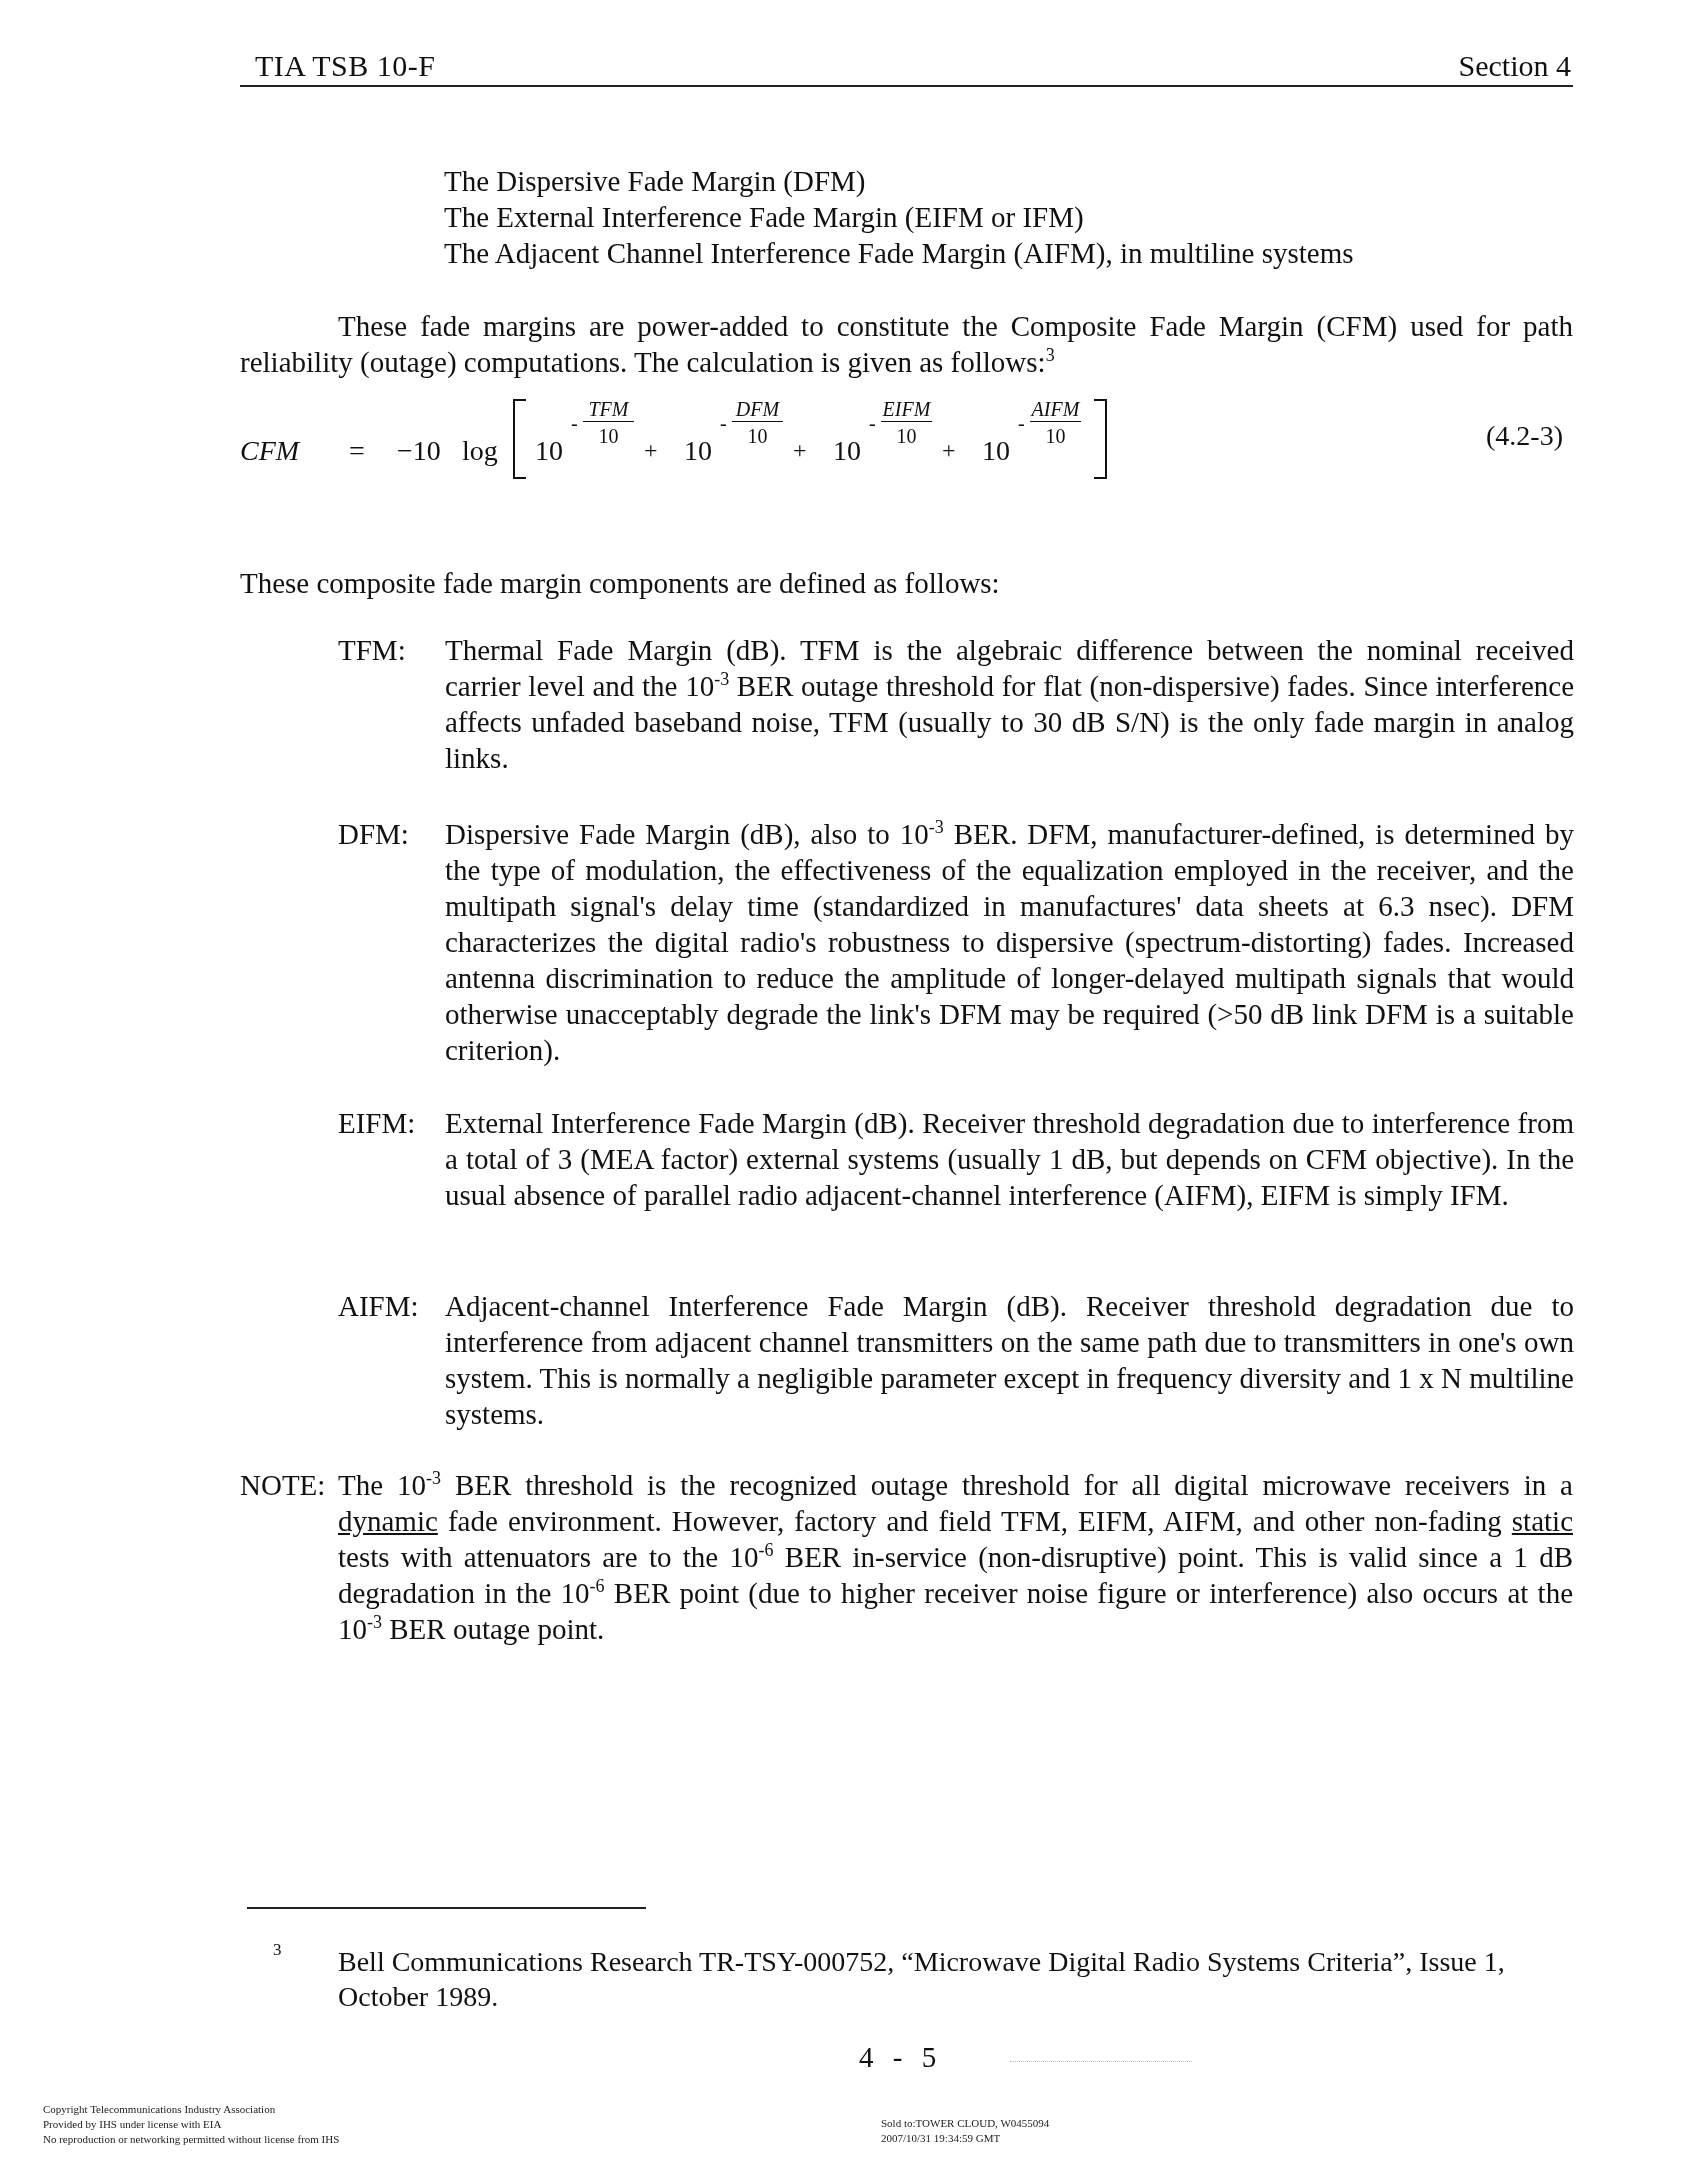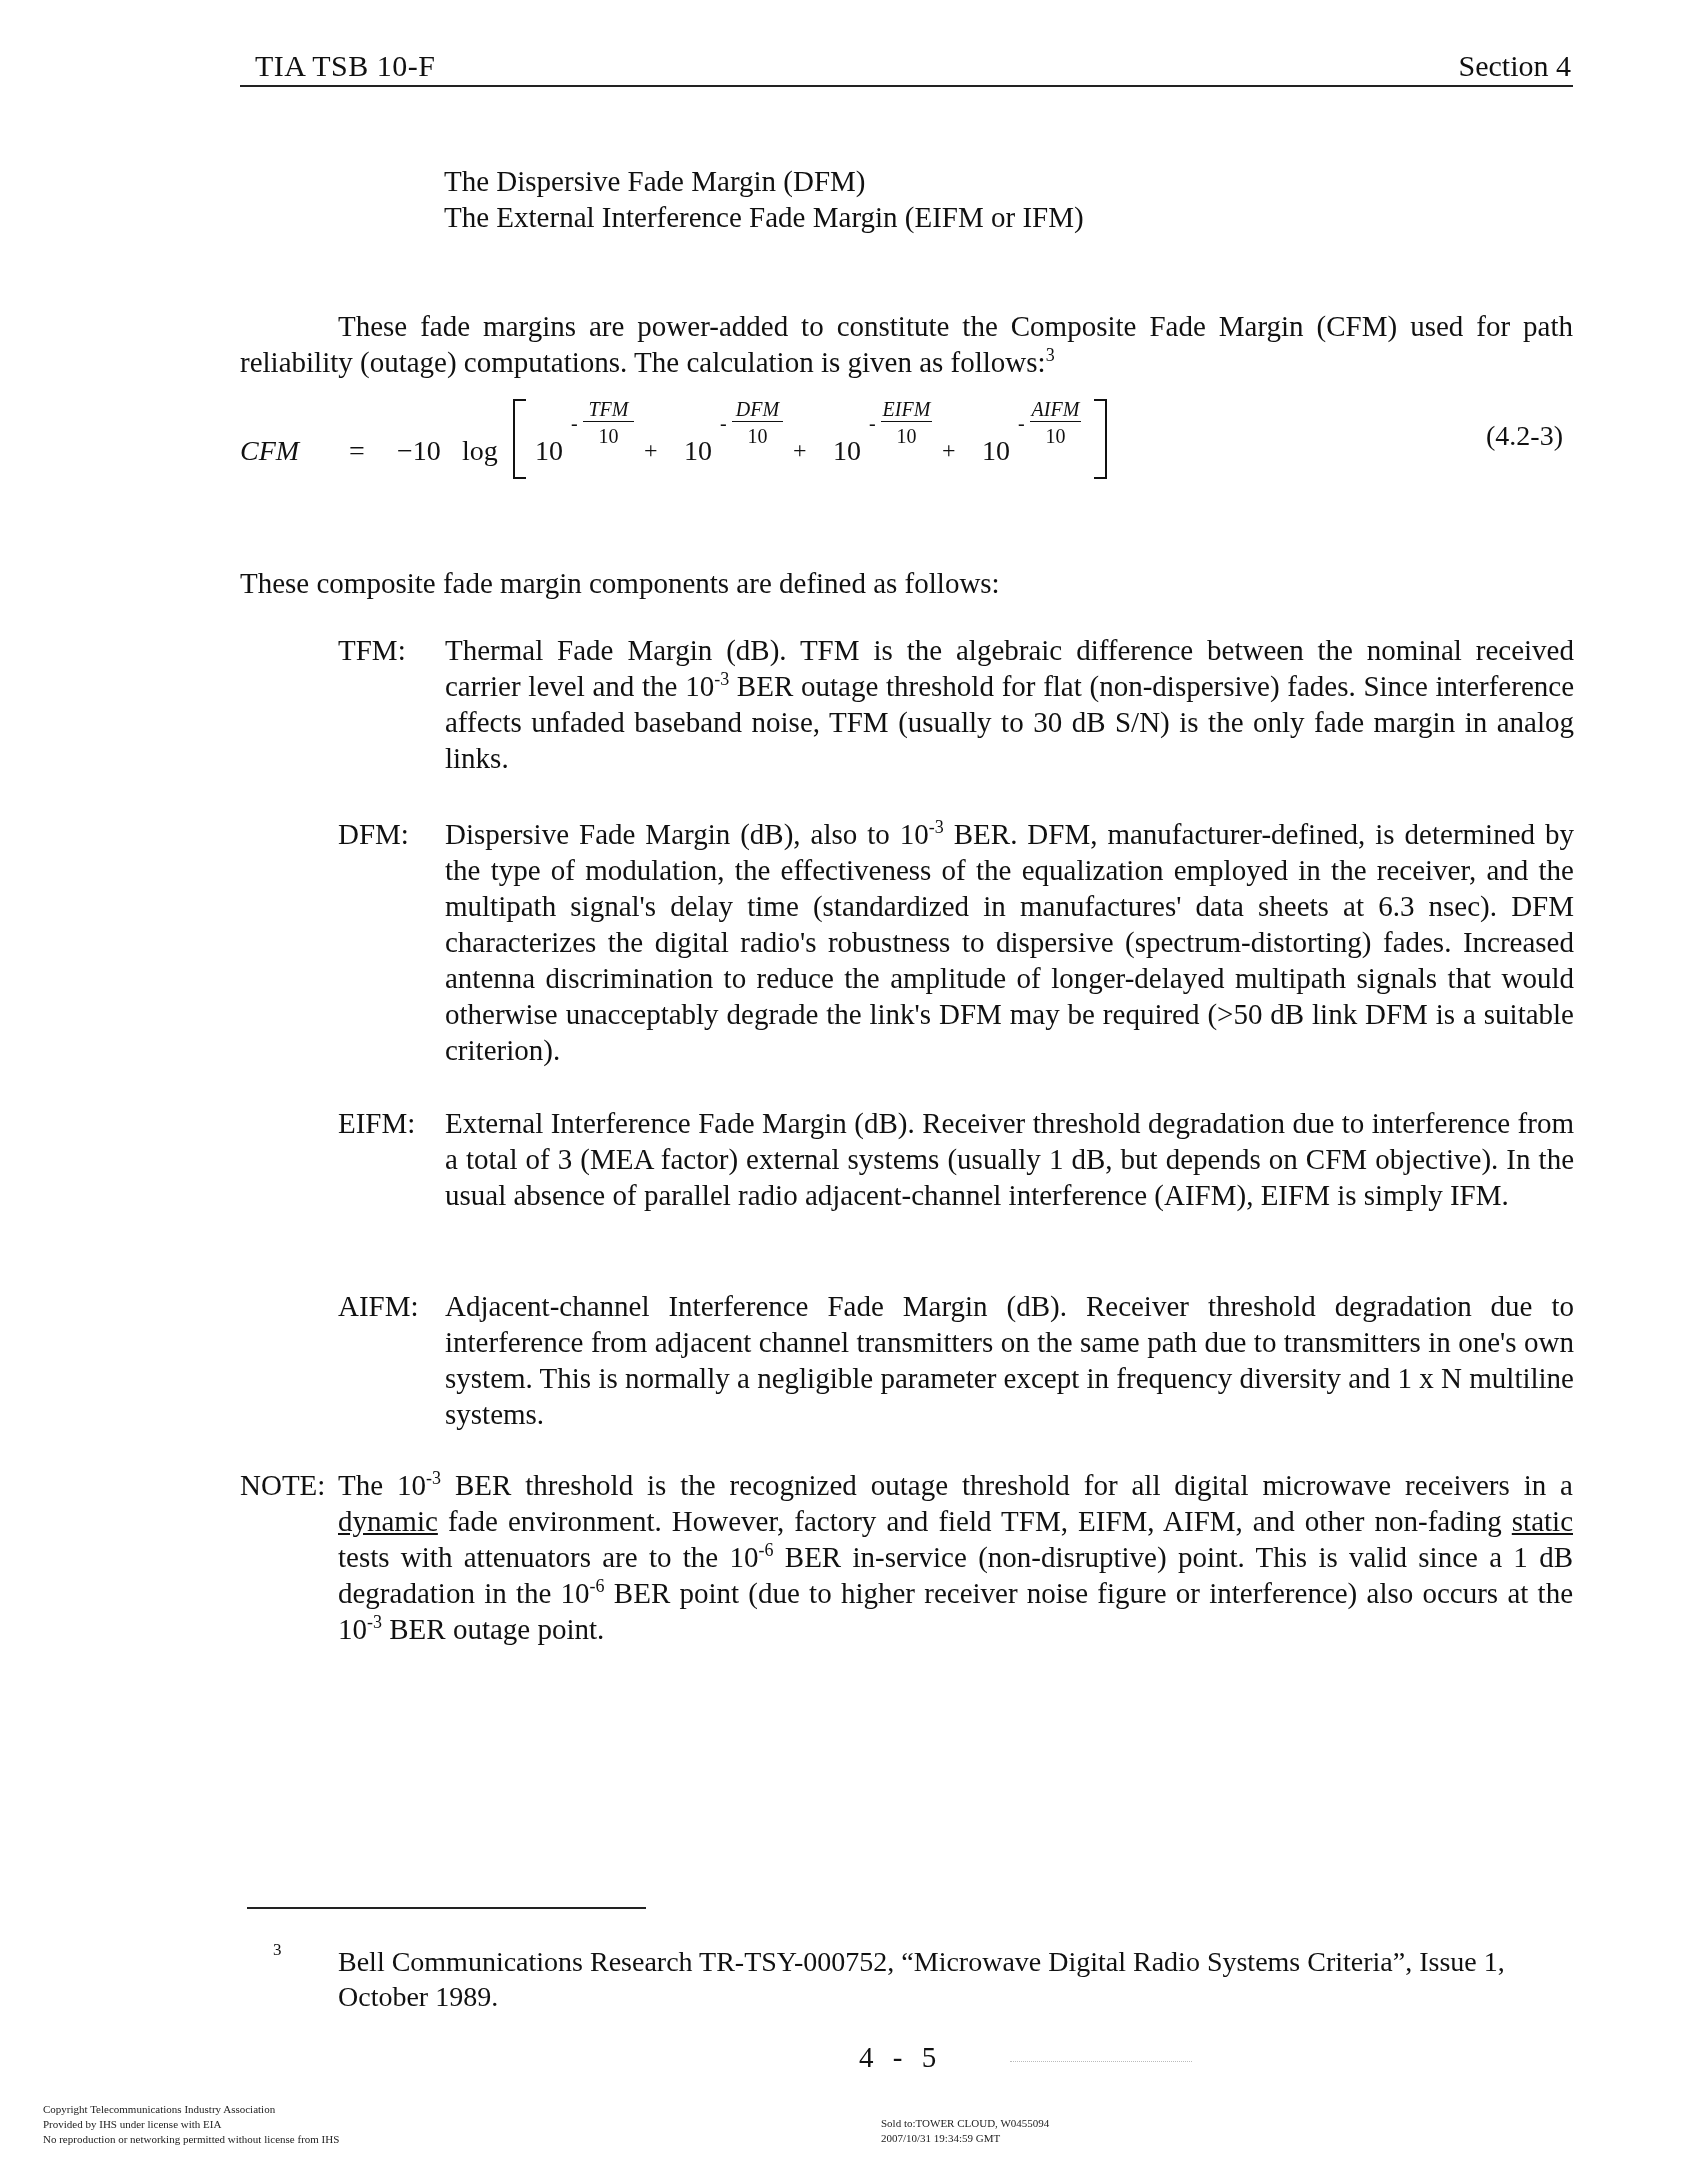--- a/index.html
+++ b/index.html
@@ -51,20 +51,21 @@
 </head>
 <body>
 
 <div class="abs hdr hdr-left">TIA TSB 10-F</div>
 <div class="abs hdr hdr-right">Section 4</div>
 <div class="abs hdr-rule"></div>
 
 <div class="abs body-text bullets">
   <div>The Dispersive Fade Margin (DFM)</div>
   <div>The External Interference Fade Margin (EIFM or IFM)</div>
+  <div>The Adjacent Channel Interference Fade Margin (AIFM), in multiline systems</div>
 </div>
 
 <div class="abs body-text para"><span>These fade margins are power-added to constitute the Composite Fade Margin (CFM) used for path reliability (outage) computations.  The calculation is given as follows:</span><sup>3</sup></div>
 
 <div class="abs formula">
   <span class="abs f-lhs">CFM</span>
   <span class="abs f-eq">=</span>
   <span class="abs f-neg">−10</span>
   <span class="abs f-log">log</span>
   <div class="abs bracket bracket-l"></div>

